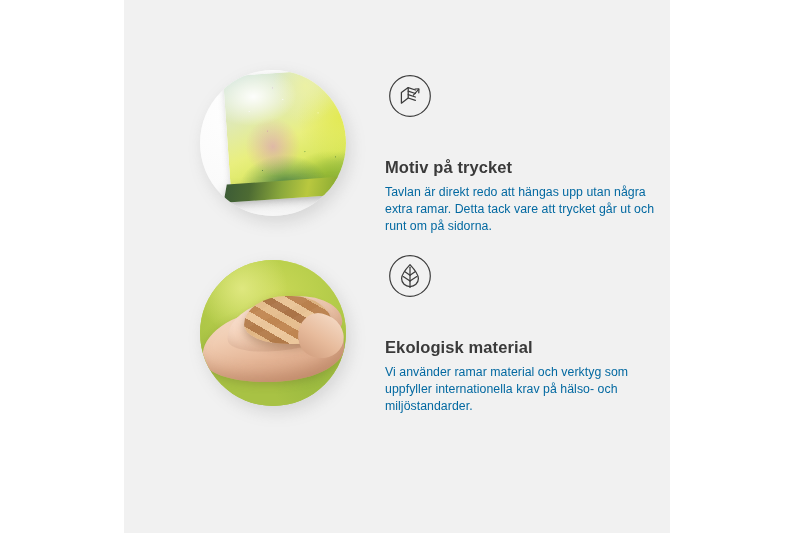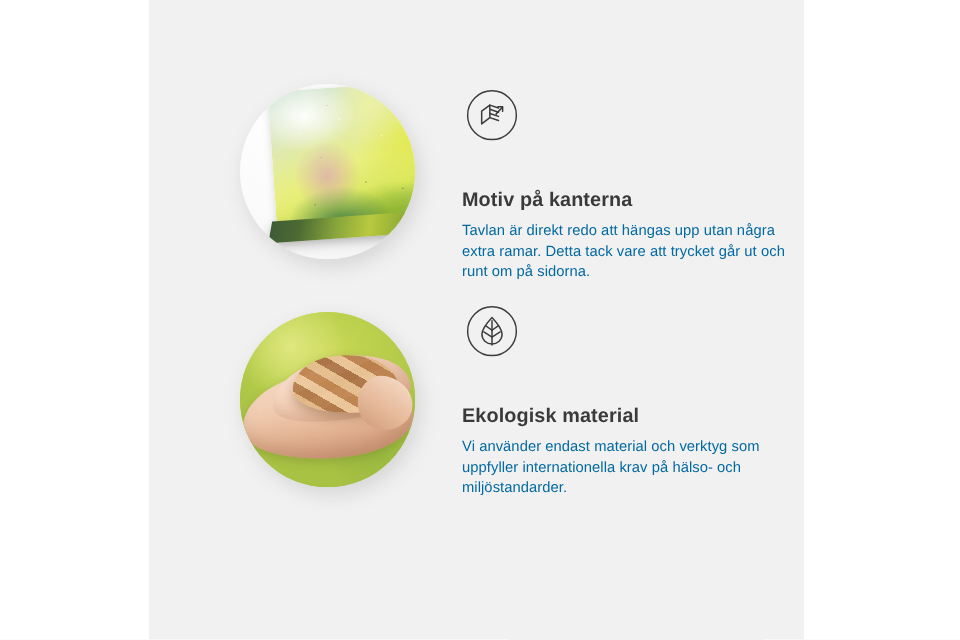--- a/index.html
+++ b/index.html
@@ -227,21 +227,21 @@
             <path d="M20.2 17.1 L27.4 19.5"></path>
             <path d="M20.2 20.6 L27.4 23.0"></path>
             <path d="M20.2 24.0 L27.4 26.4"></path>
             <path d="M25.4 21.1 L30.6 15.4"></path>
             <path d="M27.0 15.0 L30.9 14.9 L30.8 18.8"></path>
           </g>
         </svg>
       </div>
 
       <div class="copy copy--edges">
-        <h2 class="feature-title">Motiv på kanterna</h2>
+        <h2 class="feature-title">Motiv på trycket</h2>
         <p class="feature-desc">Tavlan är direkt redo att hängas upp utan några extra ramar. Detta tack vare att trycket går ut och runt om på sidorna.</p>
       </div>
     </section>
 
     <section class="feature feature--eco">
 
       <div class="photo photo--eco">
         <div class="ecoShot">
           <div class="blur-a"></div>
           <div class="blur-b"></div>
@@ -261,18 +261,18 @@
             <path d="M22 21.2 L16.6 17.4"></path>
             <path d="M22 21.2 L27.4 17.4"></path>
             <path d="M22 27.0 L15.2 22.6"></path>
             <path d="M22 27.0 L28.8 22.6"></path>
           </g>
         </svg>
       </div>
 
       <div class="copy copy--eco">
         <h2 class="feature-title">Ekologisk material</h2>
-        <p class="feature-desc">Vi använder endast material och verktyg som uppfyller internationella krav på hälso- och miljöstandarder.</p>
+        <p class="feature-desc">Vi använder ramar material och verktyg som uppfyller internationella krav på hälso- och miljöstandarder.</p>
       </div>
     </section>
 
   </div>
 </div>
 
 </body></html>

